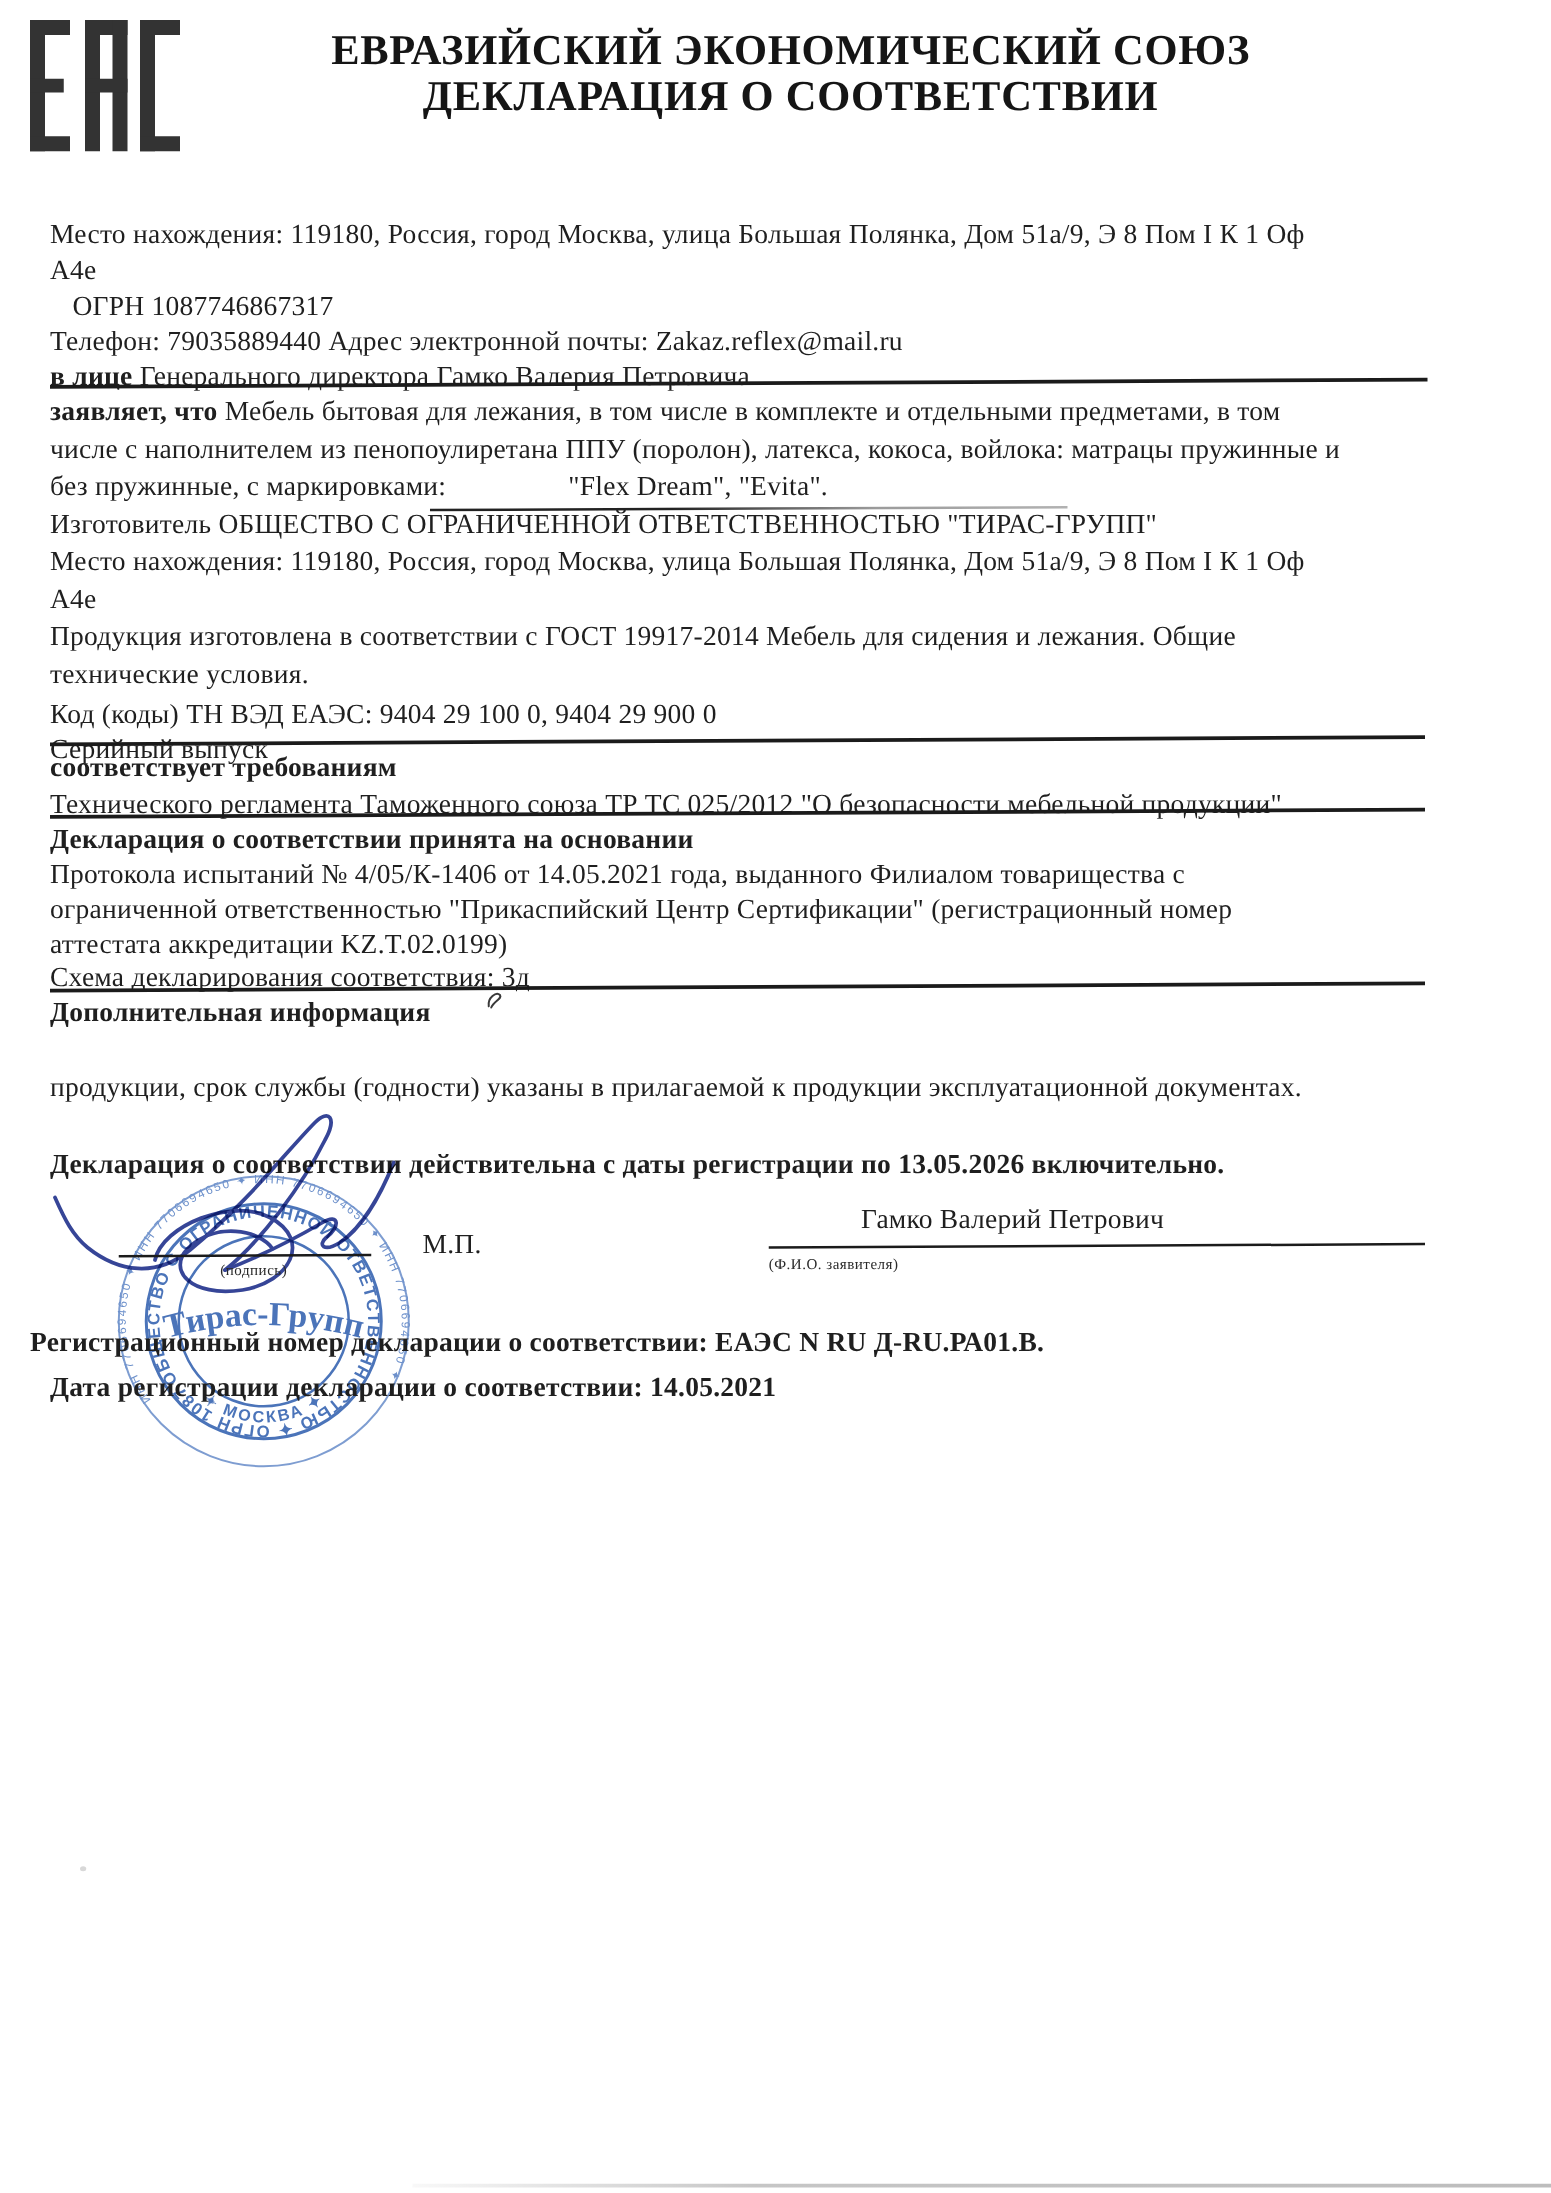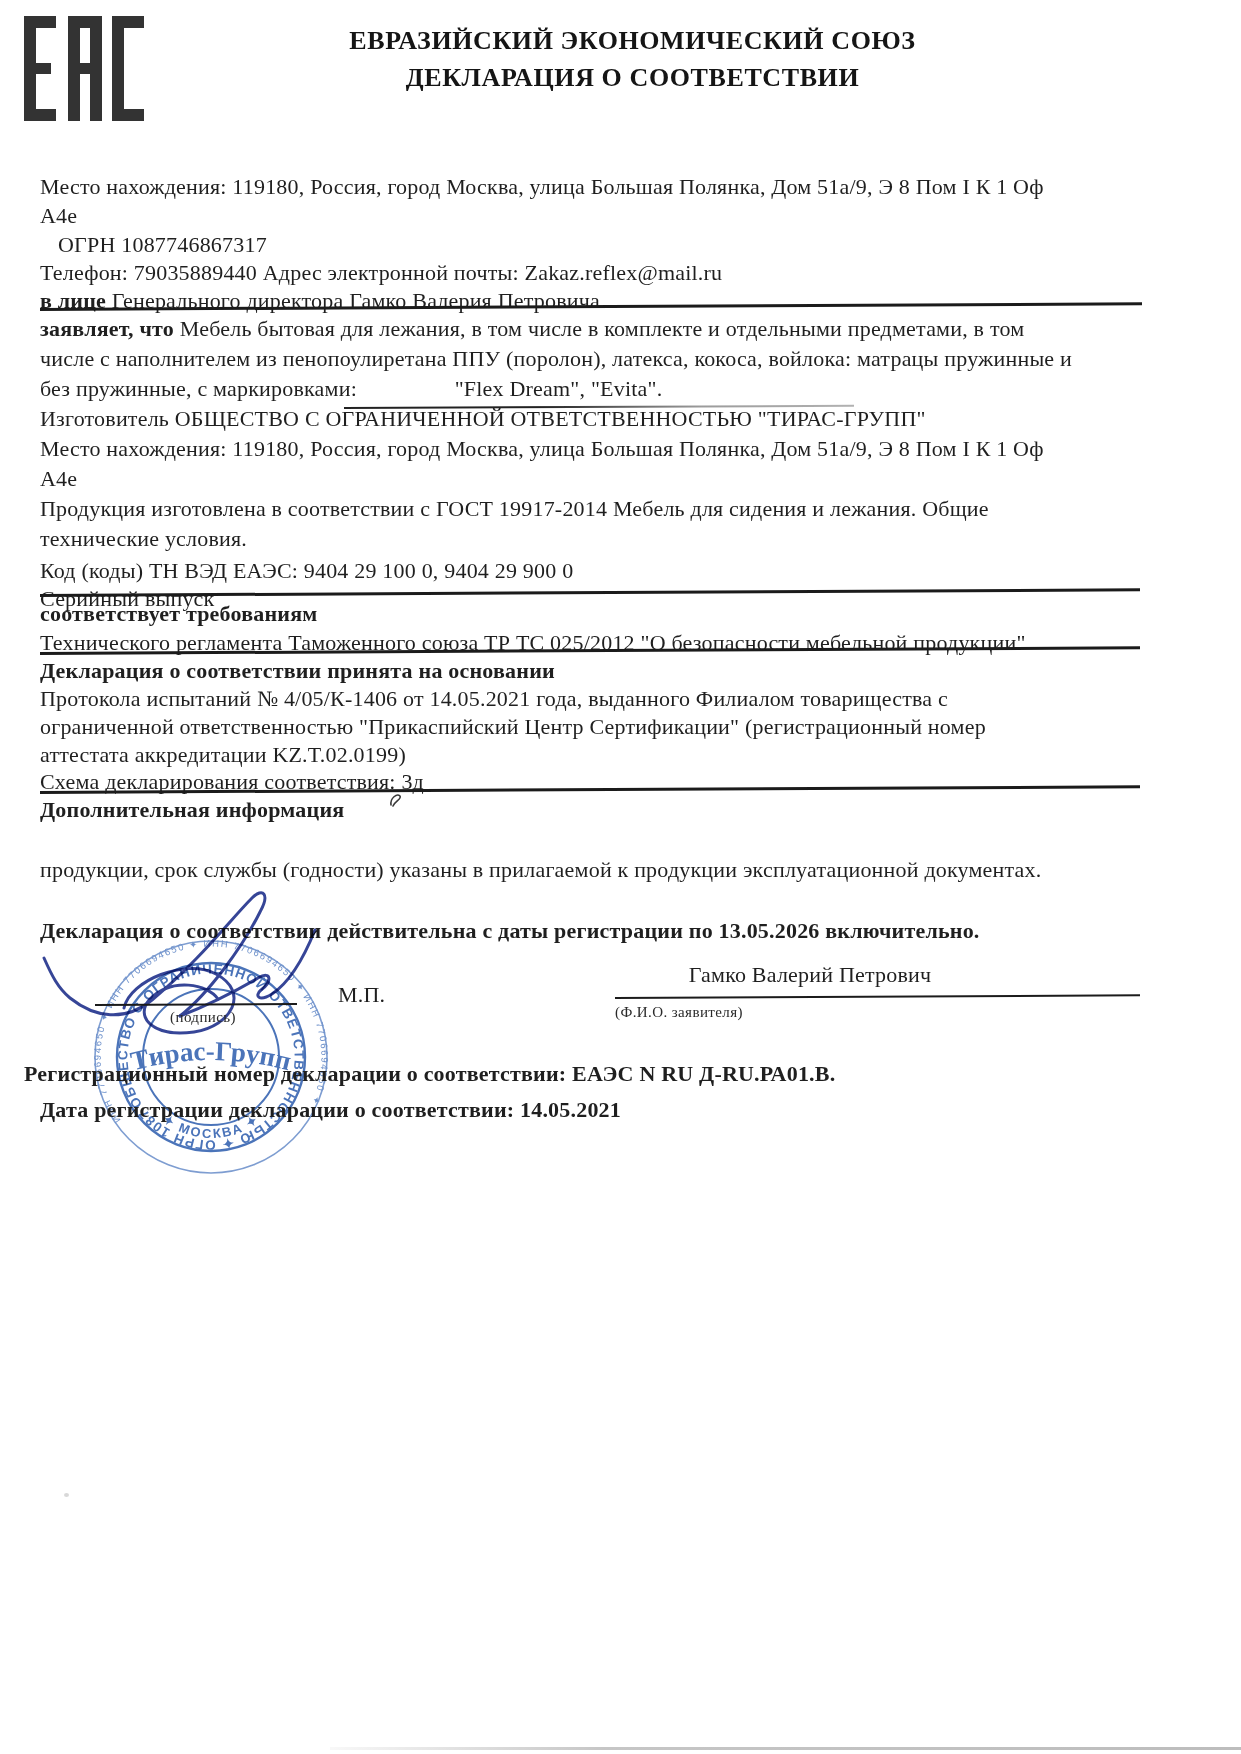--- a/index.html
+++ b/index.html
@@ -4,24 +4,24 @@
 <style>
   html,body{margin:0;padding:0;background:#ffffff;}
   .page{
     position:relative; width:1241px; height:1754px; background:#ffffff;
     font-family:"Liberation Serif","DejaVu Serif",serif; color:#1f1f1f; overflow:hidden;
   }
   .abs{position:absolute;}
   .line{white-space:nowrap; font-size:22px; line-height:1; letter-spacing:0.2px;}
   .b{font-weight:bold;}
   .titles{position:absolute; top:22px; left:0; width:1241px; text-align:center; padding-left:24px; box-sizing:border-box;}
-  .titles .t{font-weight:bold; font-size:26px; letter-spacing:0.6px; line-height:37px; color:#151515;}
+  .titles .t{font-weight:bold; font-size:34px; letter-spacing:0.6px; line-height:37px; color:#151515;}
   .rule{position:absolute; background:#1b1b1b; transform:rotate(-0.30deg); transform-origin:left center;}
   .sec .row{position:absolute; left:0; white-space:nowrap;}
-  .caption{font-size:15px; letter-spacing:0.4px; color:#2a2a2a;}
+  .caption{font-size:12px; letter-spacing:0.4px; color:#2a2a2a;}
   .stamp{mix-blend-mode:multiply; opacity:0.93;}
   .sig{mix-blend-mode:multiply;}
   .gapmarks{display:inline-block; margin-left:92px;}
   .fade-line{position:absolute; height:2px;
     background:linear-gradient(to right,#222 0%,#222 38%,rgba(34,34,34,0.45) 70%,rgba(34,34,34,0.35) 100%);
     transform:rotate(-0.25deg); transform-origin:left center;}
   .artifact-dot{position:absolute; width:5px; height:4px; border-radius:50%; background:#d8d8d8;}
   .bottom-edge{position:absolute; height:3px; background:linear-gradient(to right, rgba(190,190,190,0.1), #c6c6c6 30%, #bdbdbd);}
 </style>
 </head>

